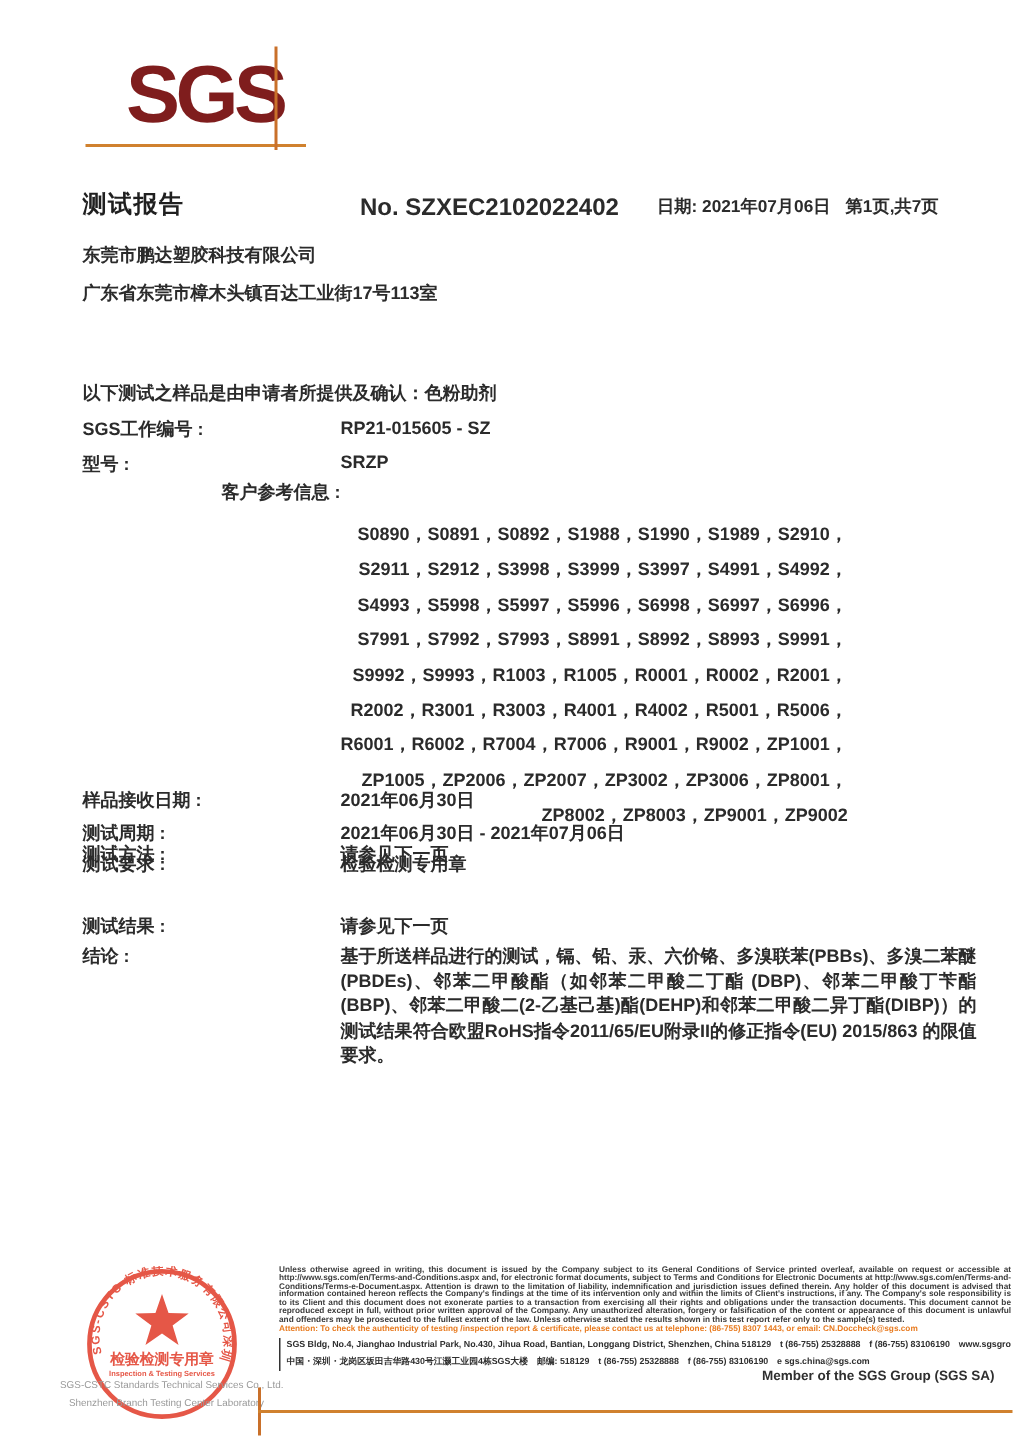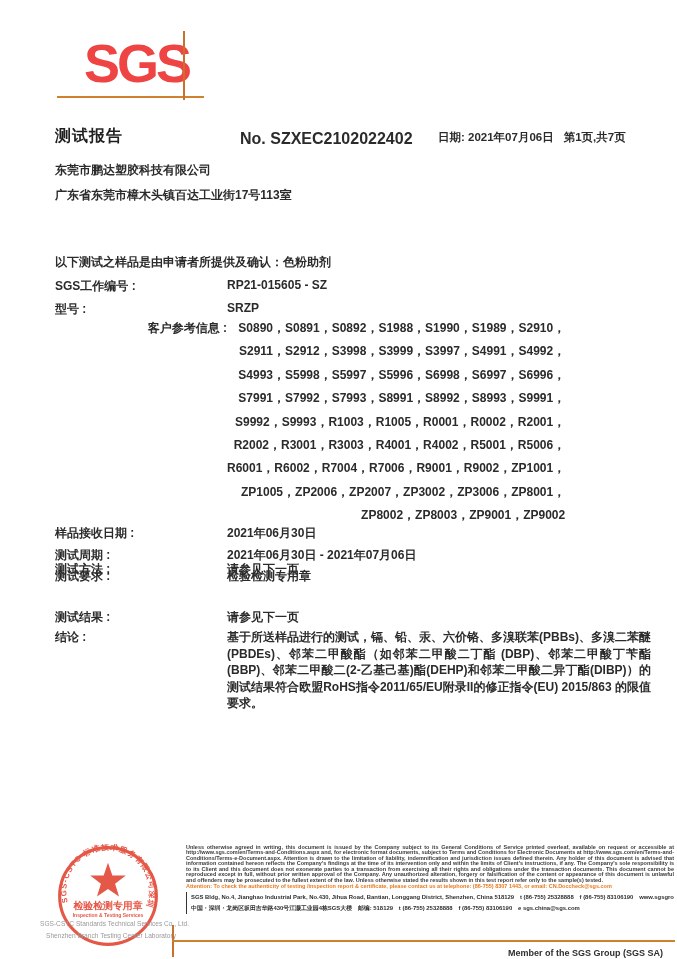--- a/index.html
+++ b/index.html
@@ -4,57 +4,57 @@
 <style>
   html,body{margin:0;padding:0;background:#ffffff;}
   .page{
     position:relative;width:677px;height:959px;background:#ffffff;overflow:hidden;
     font-family:"Liberation Sans","DejaVu Sans",sans-serif;color:#2b2b2b;
   }
   .abs{position:absolute;}
 
   
   .logo-text{left:84px;top:36px;font-size:54px;line-height:1;font-weight:bold;
-    color:#ef4444;letter-spacing:-3px;font-family:"Liberation Sans",sans-serif;text-align:center;}
+    color:#7f1d1d;letter-spacing:-3px;font-family:"Liberation Sans",sans-serif;text-align:center;}
   .logo-hline{left:57px;top:96px;width:147px;height:2px;background:#d0812e;}
   .logo-vline{left:183px;top:31px;width:2px;height:69px;background:#c9702a;}
 
   .doc-title{left:55px;top:126px;font-size:16px;font-weight:bold;color:#1f1f1f;letter-spacing:1px;}
   .report-no{left:240px;top:130px;font-size:16px;font-weight:600;color:#2b2b2b;}
   .date-row{left:438px;top:130px;font-size:11.5px;font-weight:600;color:#2b2b2b;white-space:nowrap;}
   .date-row .pages{margin-left:10px;}
 
   
   .applicant{left:55px;top:158px;font-size:12px;font-weight:600;line-height:25px;white-space:nowrap;}
 
   .sample-statement{left:55px;top:254px;font-size:12px;font-weight:600;white-space:nowrap;}
 
   
   .frow{left:55px;font-size:12px;font-weight:600;white-space:nowrap;}
   .frow .lbl{display:inline-block;width:172px;vertical-align:top;}
   .frow .val{display:inline-block;vertical-align:top;}
-  .ref-lines{line-height:23.4px;}
+  .ref-lines{line-height:23.4px;margin-top:28px;}
   .conclusion-val{white-space:normal;width:424px;line-height:16.5px;text-align:justify;}
 
   
   .stamp-svg{left:56px;top:844px;width:104px;height:104px;opacity:.88;}
   .stamp-co1{left:40px;top:920px;font-size:6.6px;color:#9a9a9a;white-space:nowrap;}
   .stamp-co2{left:46px;top:932px;font-size:6.6px;color:#9a9a9a;white-space:nowrap;}
 
   .footer-right{left:186px;top:845px;width:488px;}
   .legal{font-size:5.5px;line-height:5.45px;color:#3c3c3c;text-align:justify;
     font-weight:600;letter-spacing:0;}
   .attention{font-size:5.5px;line-height:5.6px;color:#e87a1e;font-weight:bold;text-align:left;margin-top:1px;}
   .addresses{margin-top:2px;border-left:1px solid #333;padding-left:4px;}
   .addr-line{font-size:5.9px;line-height:11px;color:#2e2e2e;font-weight:600;white-space:nowrap;overflow:hidden;}
 
   .foot-vline{left:172px;top:925px;width:2px;height:32px;background:#c9702a;}
   .foot-hline{left:172px;top:940px;width:503px;height:2px;background:#d0812e;}
 
-  .member{right:14px;top:948px;font-size:9px;font-weight:600;color:#2f2f2f;}
+  .member{right:14px;top:912px;font-size:9px;font-weight:600;color:#2f2f2f;}
 </style>
 </head>
 <body>
 
 <div class="page">
 
   <div class="abs logo-text">SGS</div>
   <div class="abs logo-hline"></div>
   <div class="abs logo-vline"></div>
 

